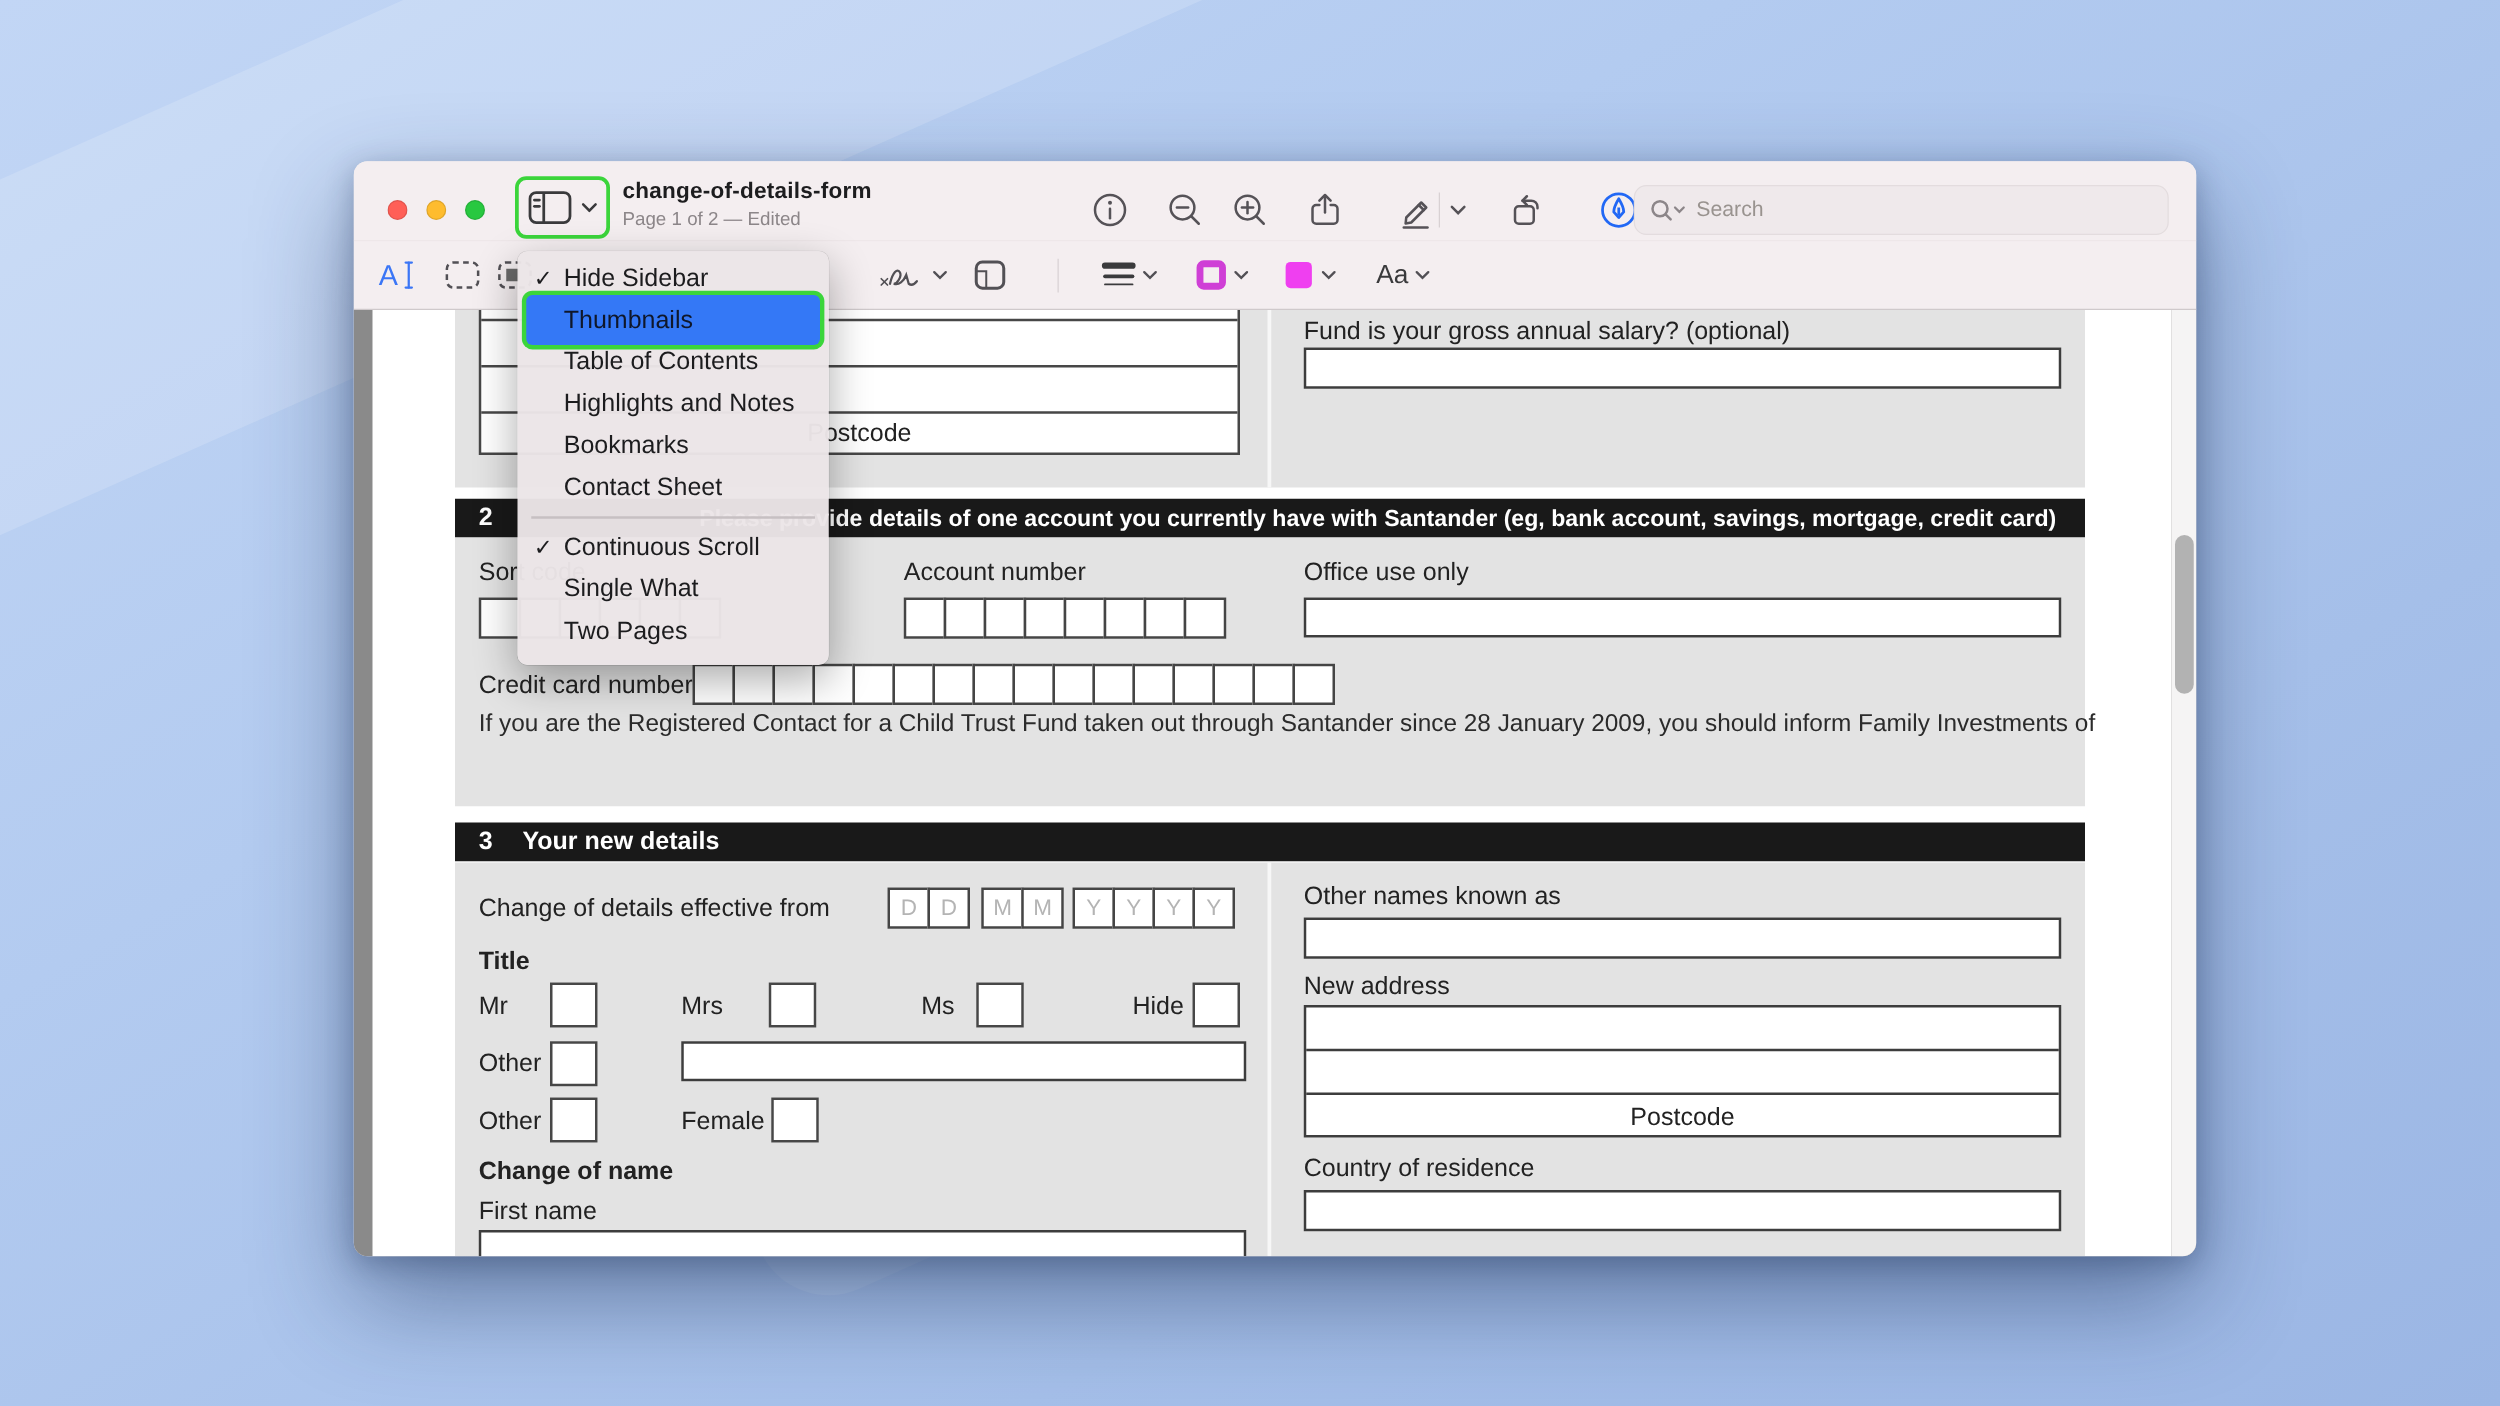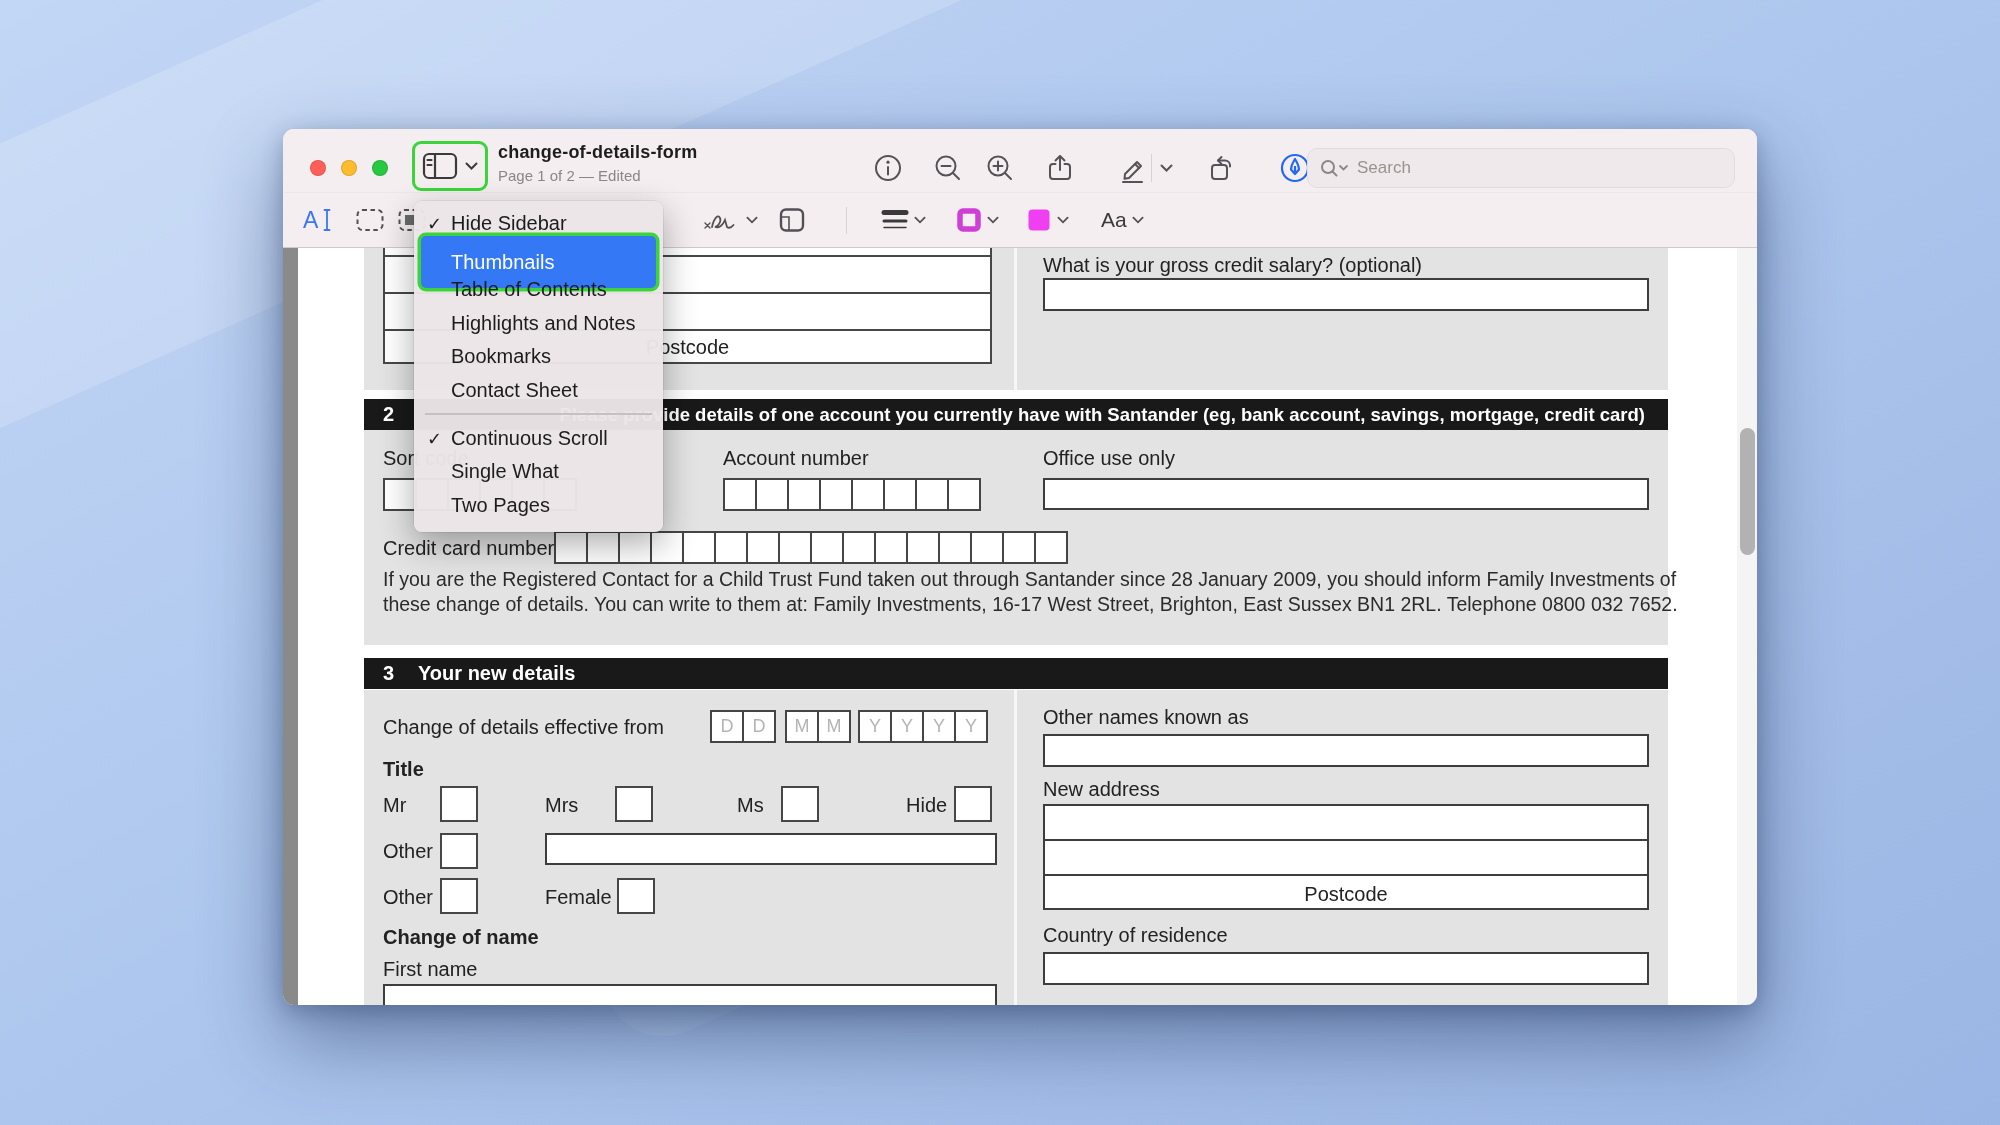--- a/index.html
+++ b/index.html
@@ -83,23 +83,23 @@
   .addr-box .hline { position:absolute; left:0; width:100%; height:2px; background:#3d3d3d; }
   .addr-box .pc { position:absolute; left:0; width:100%; text-align:center; font-size:20px; color:#222; }
 
   
   #menu { position:absolute; left:131px; top:72px; width:249px; height:331px;
     background:rgba(235,229,231,.97); border-radius:8px; z-index:50;
     box-shadow:0 12px 34px rgba(0,0,0,.33), 0 0 0 .5px rgba(0,0,0,.12); }
   .mi { position:absolute; left:0; width:100%; height:33px; display:flex; align-items:center;
         padding-left:37px; font-size:20px; color:#1c1c1e; }
   .mi .chk { position:absolute; left:13px; font-size:18px; font-weight:600; }
-  #mi-highlight { position:absolute; left:7px; top:35px; width:235px; height:52px; background:#3478f6;
+  #mi-highlight { position:absolute; left:7px; top:35px; width:235px; height:40px; background:#3478f6;
      border-radius:5px; box-shadow:0 0 0 3.5px #3bd53b; display:flex; align-items:center; padding-left:30px;
-     font-size:20px; color:#ffffff; }
+     font-size:20px; color:#0f172a; }
   .menu-div { position:absolute; left:11px; right:11px; top:212px; height:1.5px; background:#c6c0c2; }
 
   svg { display:block; }
 </style>
 </head>
 <body>
 
 <div class="streak s1"></div>
 <div class="streak s2"></div>
 
@@ -298,21 +298,21 @@
     <div id="page">
 
       <div class="panel" style="top:0;height:142px"></div>
       <div id="addr-top">
         <div class="hline" style="top:27px"></div>
         <div class="hline" style="top:64px"></div>
         <div class="hline" style="top:101px"></div>
         <div class="pc">Postcode</div>
       </div>
       <div class="vsep" style="left:716px;top:0;height:142px"></div>
-      <div class="flabel" style="left:745px;top:6px">What is your gross credit salary? (optional)</div>
+      <div class="flabel" style="left:745px;top:6px">Fund is your gross annual salary? (optional)</div>
       <div class="finput" style="left:745px;top:30px;width:606px;height:33px"></div>
 
       <div class="secbar" style="top:151px">
         <span class="num">2</span>
         <span class="banner">Please provide details of one account you currently have with Santander (eg, bank account, savings, mortgage, credit card)</span>
       </div>
       <div class="panel" style="top:182px;height:215px"></div>
 
       <div class="flabel" style="left:85px;top:199px">Sort code</div>
       <div class="cells" style="left:85px;top:230px">
@@ -353,21 +353,20 @@
           <div class="cell"></div>
           <div class="cell"></div>
           <div class="cell"></div>
         <div class="cell"></div>
           <div class="cell"></div>
           <div class="cell"></div>
           <div class="cell"></div>
       </div>
 
       <div class="para" style="left:85px;top:320px">If you are the Registered Contact for a Child Trust Fund taken out through Santander since 28 January 2009, you should inform Family Investments of</div>
-      <div class="para" style="left:85px;top:345px">these change of details. You can write to them at: Family Investments, 16-17 West Street, Brighton, East Sussex BN1 2RL. Telephone 0800 032 7652.</div>
 
       <div class="secbar" style="top:410px">
         <span class="num">3</span>
         <span class="sectitle">Your new details</span>
       </div>
       <div class="panel" style="top:442px;height:315px"></div>
       <div class="vsep" style="left:716px;top:442px;height:315px"></div>
 
       <div class="flabel" style="left:85px;top:468px">Change of details effective from</div>
       <div class="cells" style="left:412px;top:462px">

